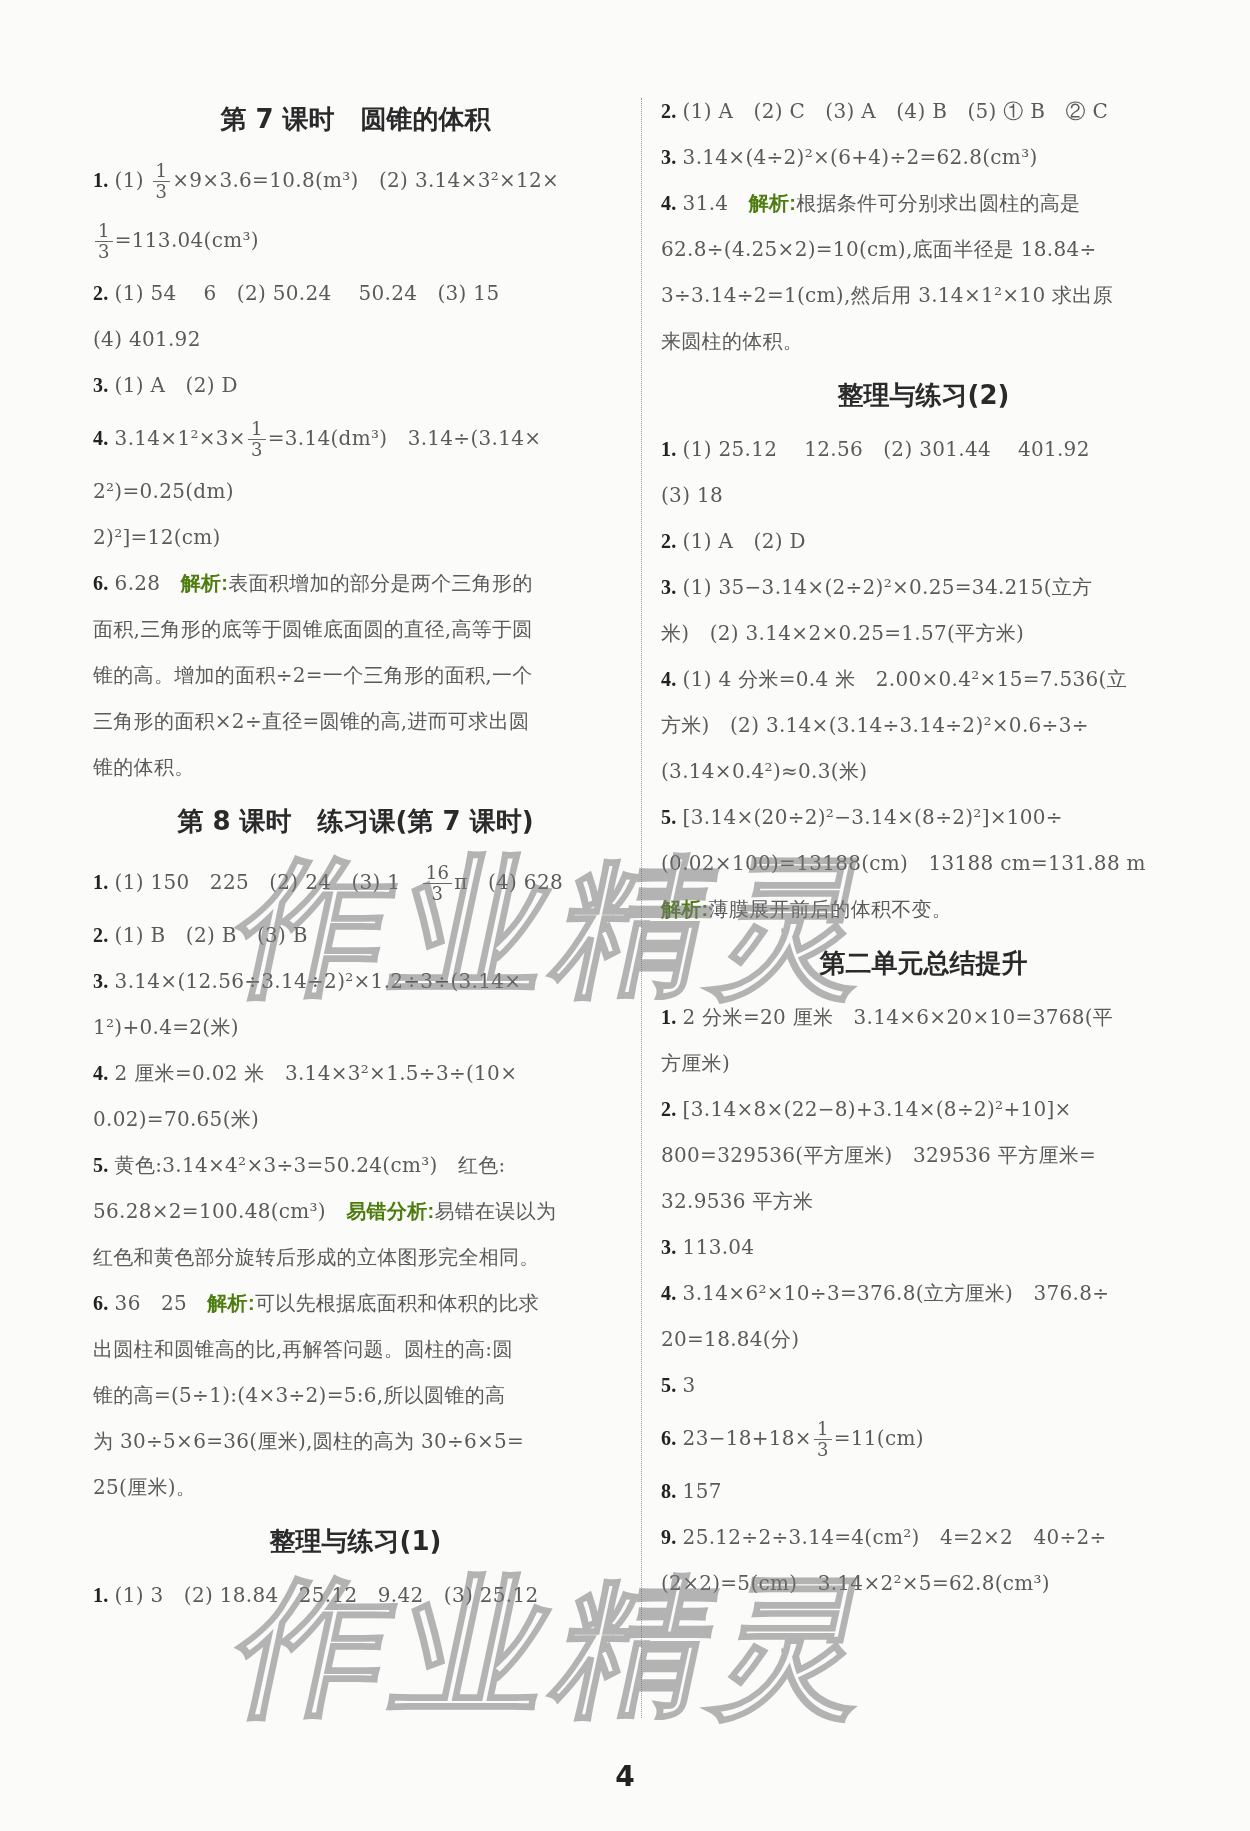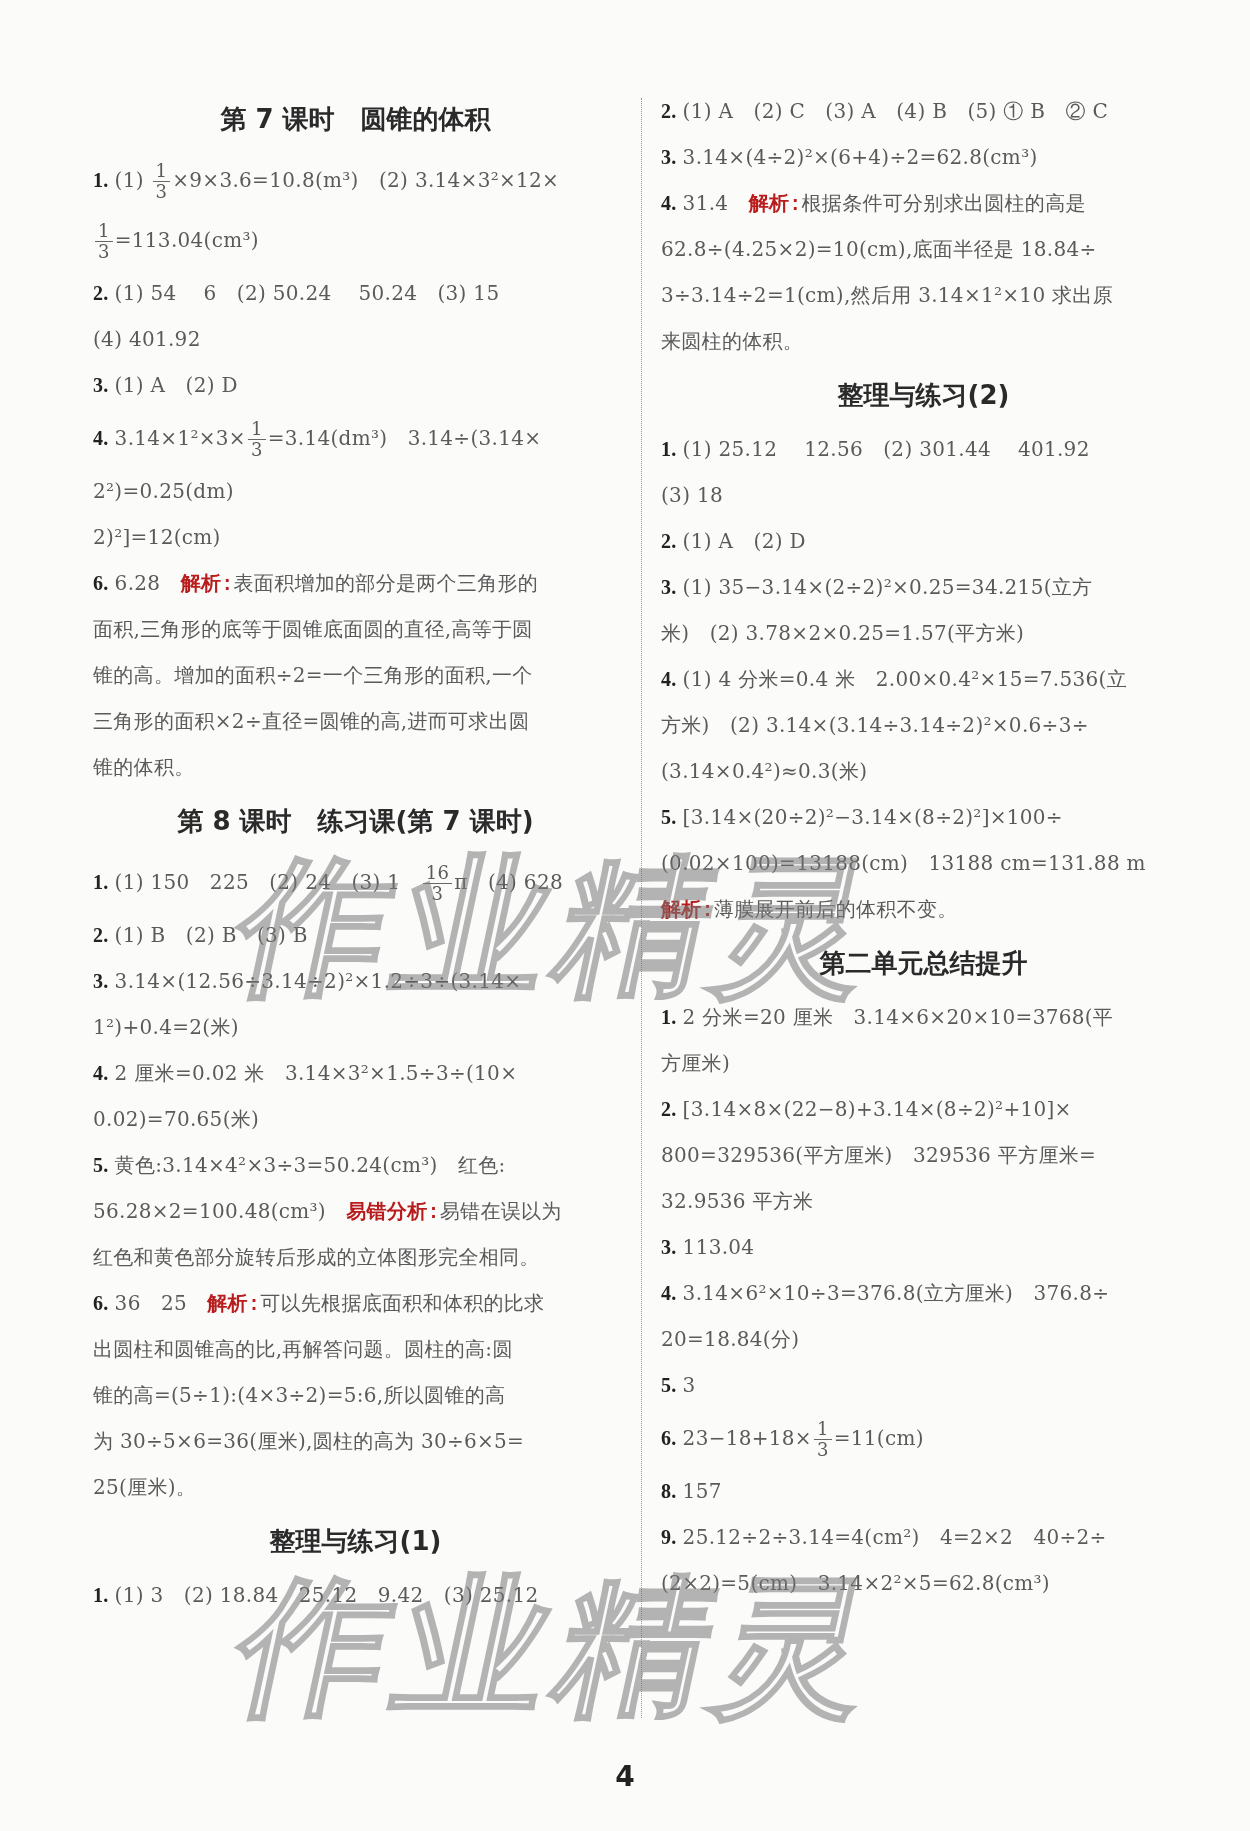--- a/index.html
+++ b/index.html
@@ -8,21 +8,21 @@
   .page { position:absolute; left:0; top:8px; width:1250px; height:1831px; }
   .col { position:absolute; top:80px; width:525px; }
   .col.left { left:93px; }
   .col.right { left:654px;margin-left:7px; }
   .divider { position:absolute; left:641px; top:90px; height:1620px; border-left:1.5px dotted #999; }
   .heading { font-family:"DejaVu Sans","Liberation Sans",sans-serif; font-weight:bold; font-size:26px;
              color:#2a2a2a; text-align:center; margin:0; height:62px; line-height:62px; }
   .line { font-size:20px; line-height:46px; height:46px; white-space:nowrap; color:#5a5a5a; letter-spacing:0.3px; }
   .line.tall { height:60px; line-height:60px; }
   .num { font-weight:bold; color:#222; font-family:"Liberation Serif","DejaVu Serif",serif; margin-right:6px; }
-  .label { font-family:Liberation Mono, monospace; font-weight:bold; color:#b91c1c; }
+  .label { font-family:Liberation Sans, sans-serif; font-weight:bold; color:#4d7c0f; }
   .frac { display:inline-flex; flex-direction:column; align-items:center; vertical-align:middle;
           font-size:18px; line-height:20px; margin:0 2px; }
   .frac .n { border-bottom:1px solid #666; padding:0 3px; }
   .page-number { position:absolute; left:0; width:1250px; top:1752px; text-align:center;
                  font-family:"DejaVu Sans","Liberation Sans",sans-serif; font-weight:bold; font-size:28px; color:#222; }
   .watermark { position:absolute; font-family:"DejaVu Sans","Liberation Sans",sans-serif; font-weight:bold;
                font-size:150px; color:transparent; -webkit-text-stroke:2px rgba(120,120,120,0.55);
                transform:skewX(-12deg); letter-spacing:10px; pointer-events:none; white-space:nowrap; }
   .wm1 { left:240px; top:820px; }
   .wm2 { left:240px; top:1540px; }
@@ -82,21 +82,21 @@
       <div class="line"><span class="num">3.</span><span>3.14×(4÷2)²×(6+4)÷2=62.8(cm³)</span></div>
       <div class="line"><span class="num">4.</span><span>31.4　</span><span class="label">解析:</span><span>根据条件可分别求出圆柱的高是</span></div>
       <div class="line"><span>62.8÷(4.25×2)=10(cm),底面半径是 18.84÷</span></div>
       <div class="line"><span>3÷3.14÷2=1(cm),然后用 3.14×1²×10 求出原</span></div>
       <div class="line"><span>来圆柱的体积。</span></div>
       <h2 class="heading">整理与练习(2)</h2>
       <div class="line"><span class="num">1.</span><span>(1) 25.12　 12.56　(2) 301.44　 401.92</span></div>
       <div class="line"><span>(3) 18</span></div>
       <div class="line"><span class="num">2.</span><span>(1) A　(2) D</span></div>
       <div class="line"><span class="num">3.</span><span>(1) 35−3.14×(2÷2)²×0.25=34.215(立方</span></div>
-      <div class="line"><span>米)　(2) 3.78×2×0.25=1.57(平方米)</span></div>
+      <div class="line"><span>米)　(2) 3.14×2×0.25=1.57(平方米)</span></div>
       <div class="line"><span class="num">4.</span><span>(1) 4 分米=0.4 米　2.00×0.4²×15=7.536(立</span></div>
       <div class="line"><span>方米)　(2) 3.14×(3.14÷3.14÷2)²×0.6÷3÷</span></div>
       <div class="line"><span>(3.14×0.4²)≈0.3(米)</span></div>
       <div class="line"><span class="num">5.</span><span>[3.14×(20÷2)²−3.14×(8÷2)²]×100÷</span></div>
       <div class="line"><span>(0.02×100)=13188(cm)　13188 cm=131.88 m</span></div>
       <div class="line"><span class="label">解析:</span><span>薄膜展开前后的体积不变。</span></div>
       <h2 class="heading">第二单元总结提升</h2>
       <div class="line"><span class="num">1.</span><span>2 分米=20 厘米　3.14×6×20×10=3768(平</span></div>
       <div class="line"><span>方厘米)</span></div>
       <div class="line"><span class="num">2.</span><span>[3.14×8×(22−8)+3.14×(8÷2)²+10]×</span></div>

